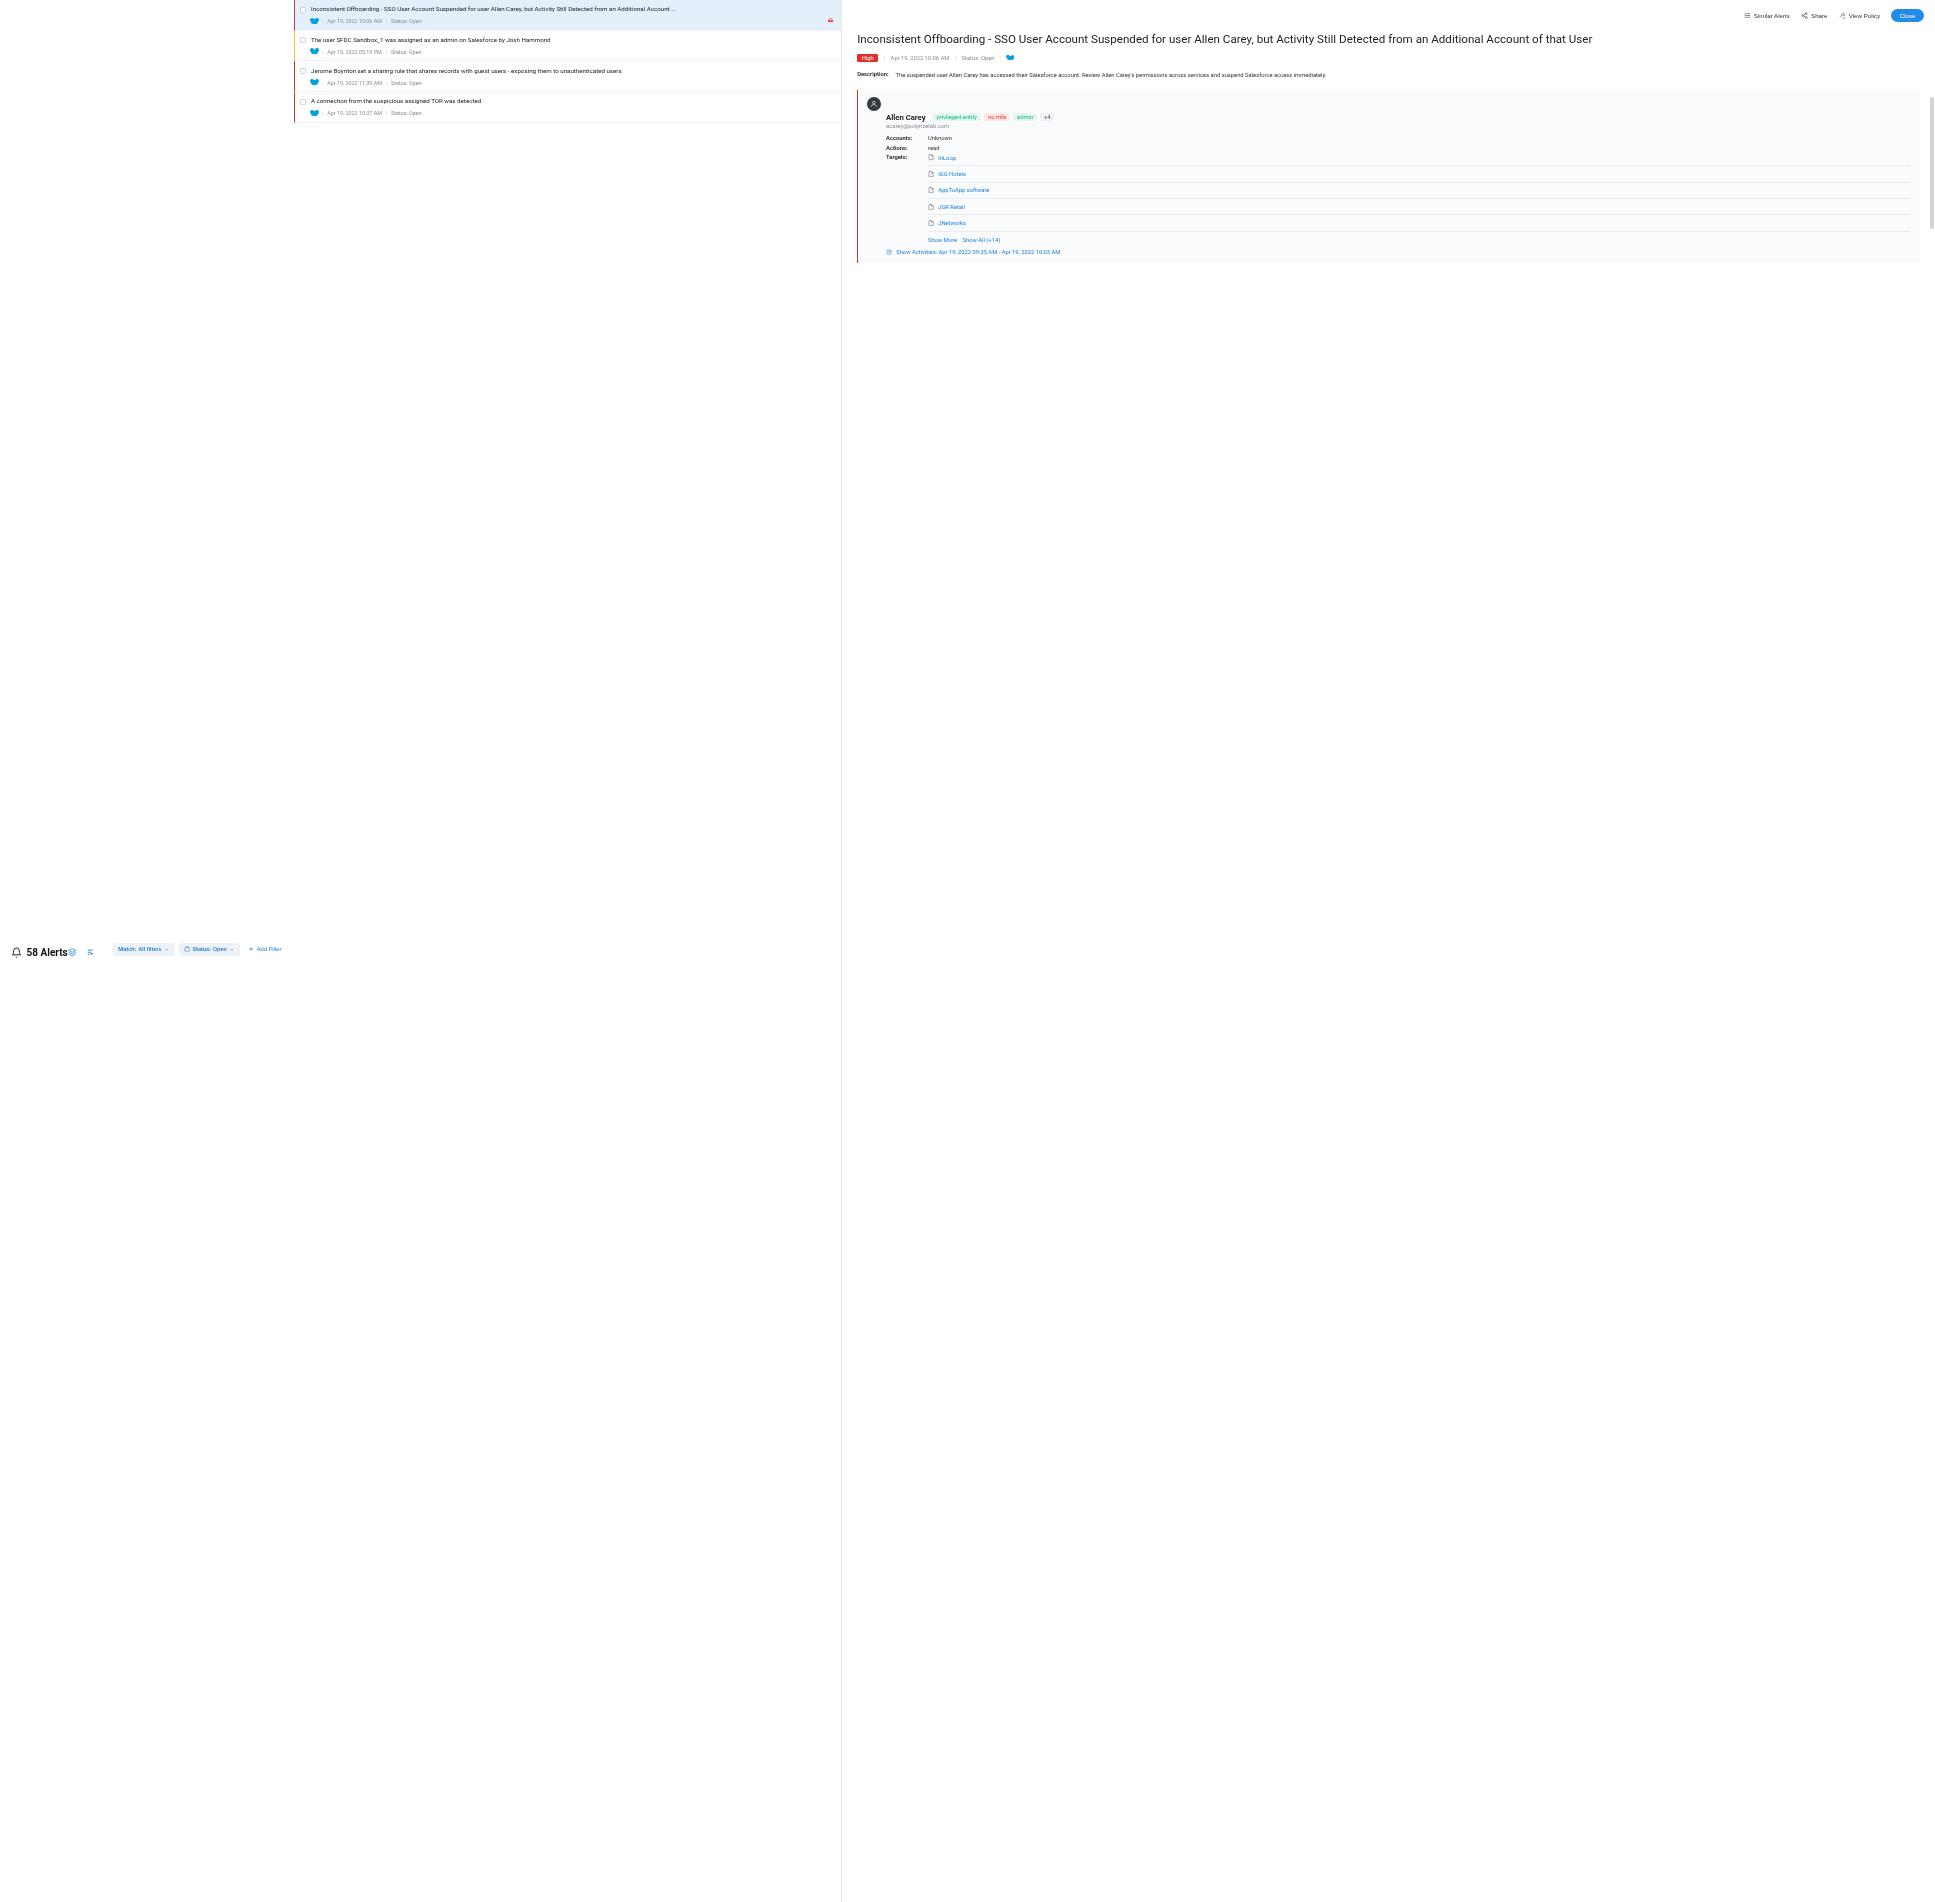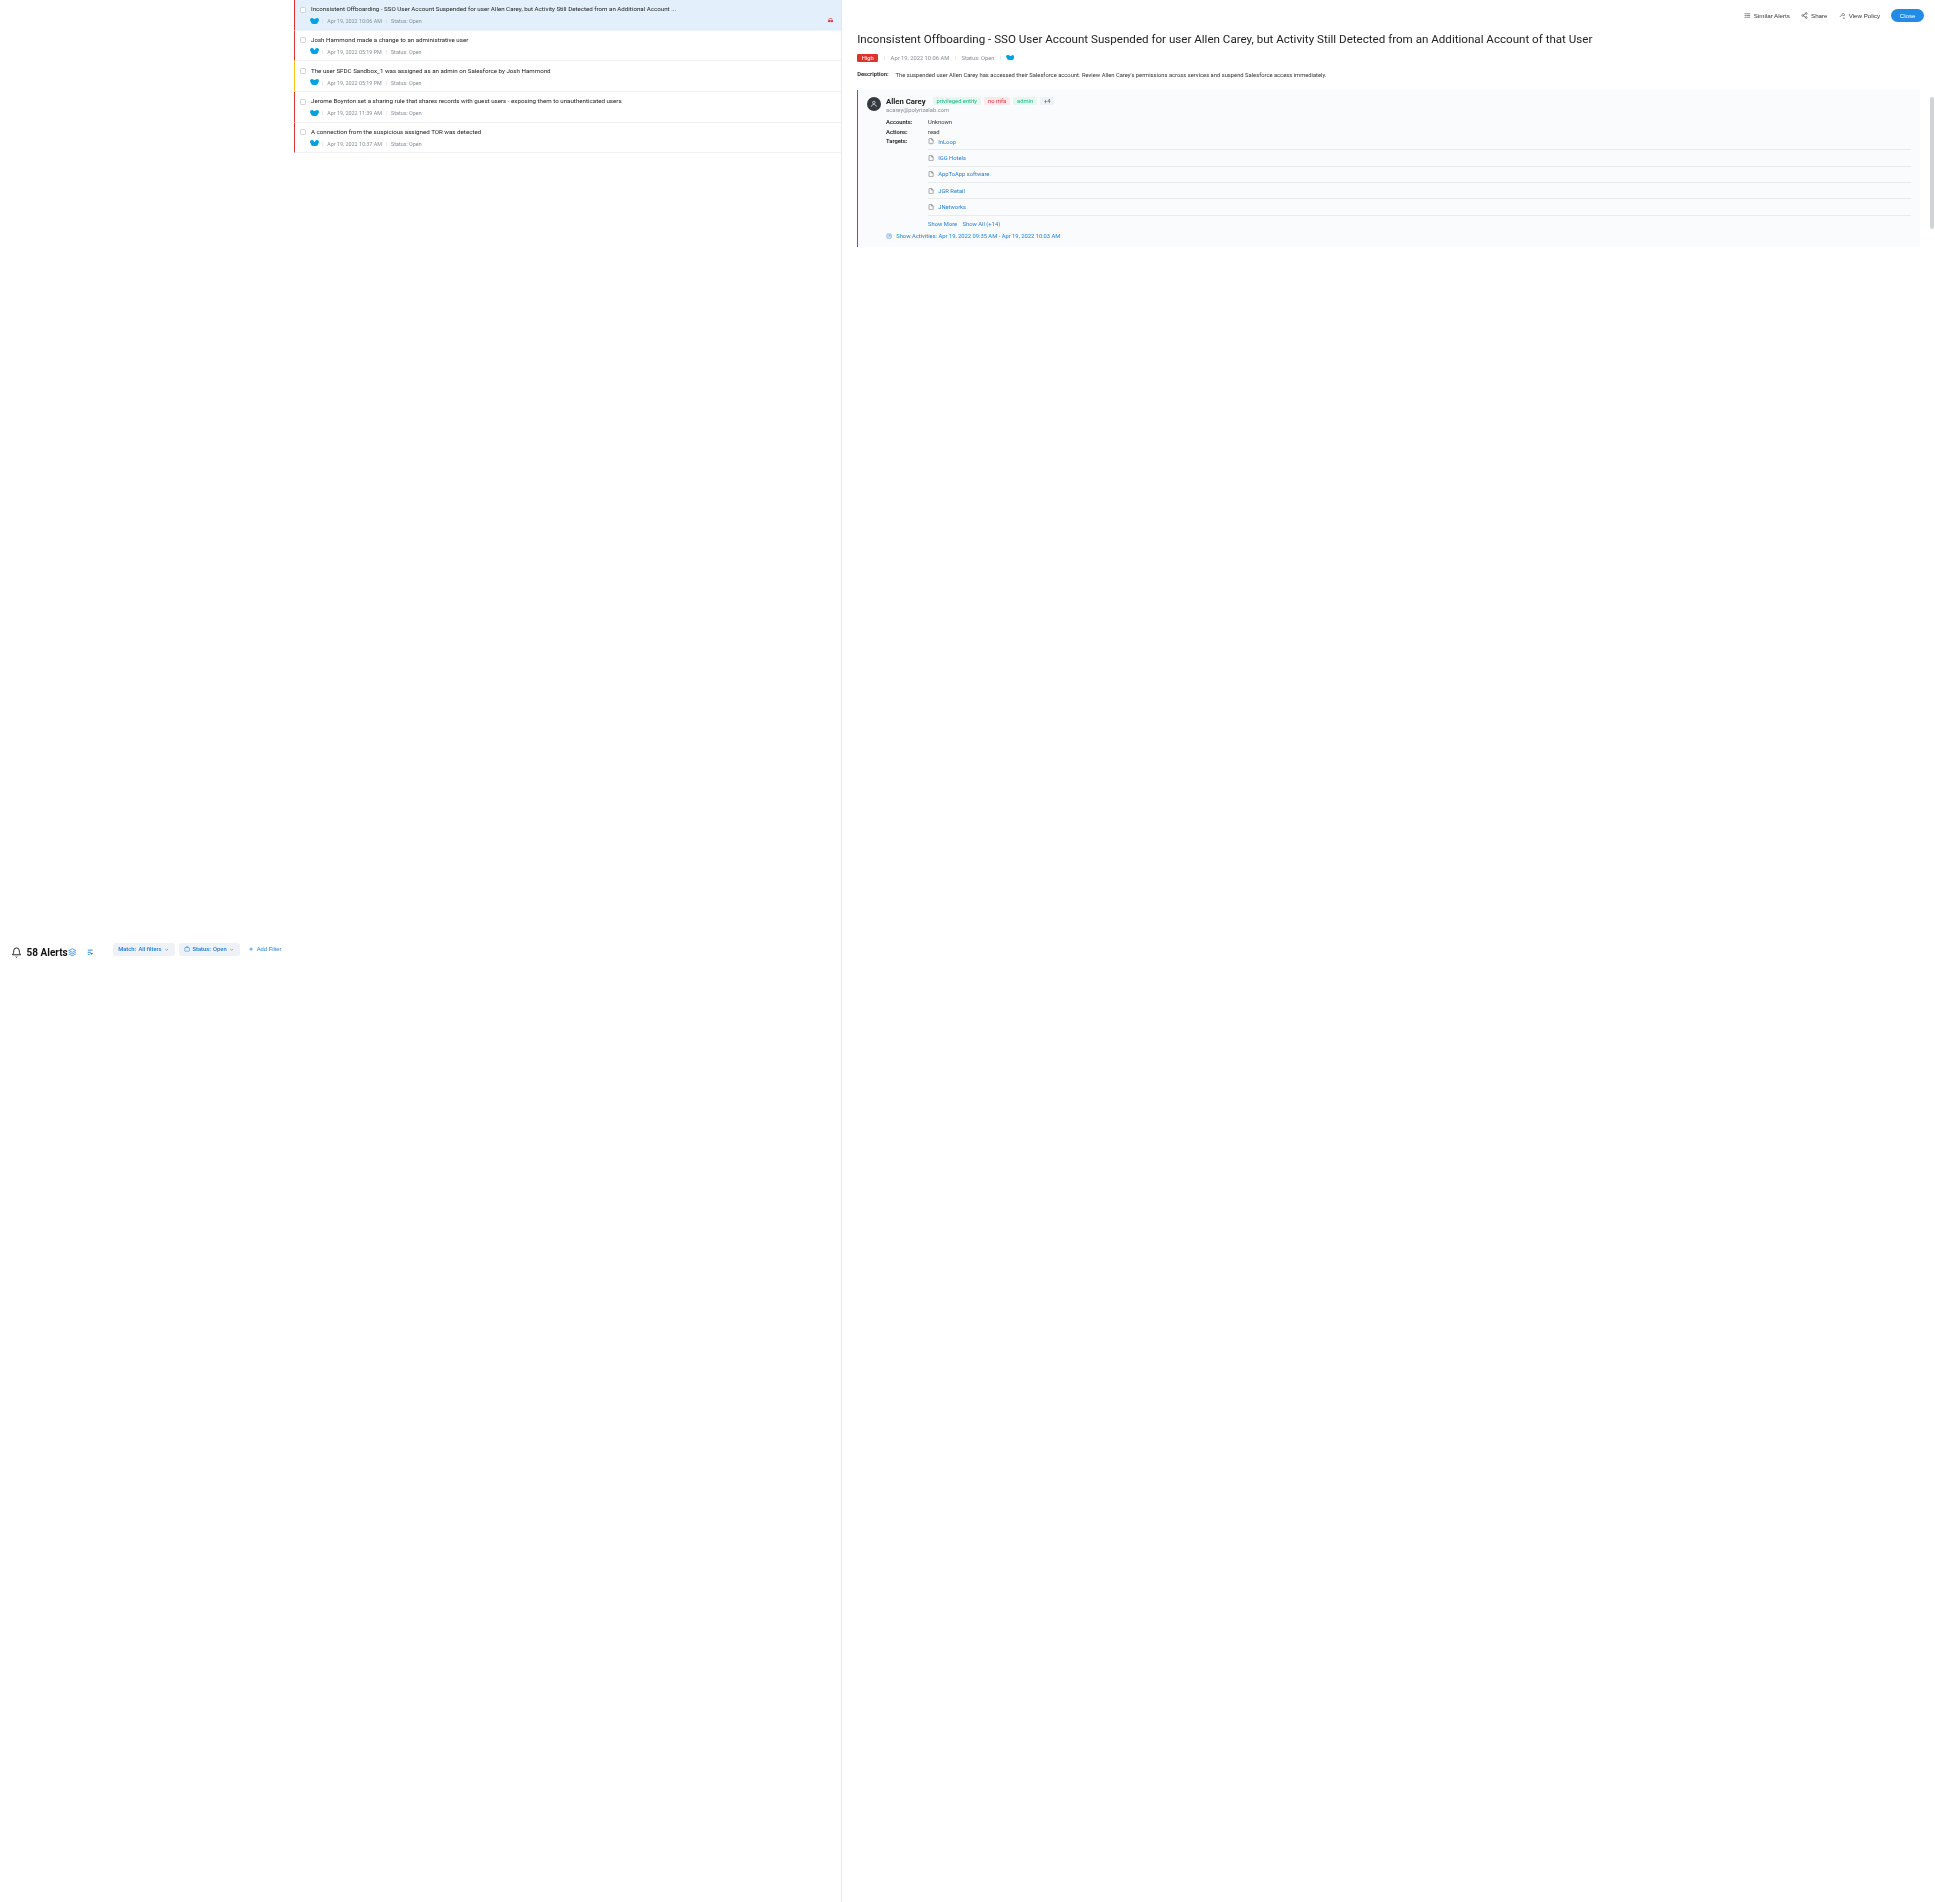--- a/index.html
+++ b/index.html
@@ -47,21 +47,21 @@
 .detail-meta { display: flex; align-items: center; gap: 5.4px; font-size: 5.8px; color: #868e96; margin-bottom: 8.5px; }
 .sev-badge { background: #e03131; color: #fff; padding: 1.2px 4.6px; font-size: 5.8px; border-radius: 1.2px; }
 .desc-row { display: flex; gap: 7px; margin-bottom: 10px; }
 .desc-label { font-size: 5.8px; font-weight: 600; color: #222; flex-shrink: 0; }
 .desc-text { font-size: 5.8px; color: #333; line-height: 1.55; }
 
 
 .entity-card { border-left: 1.5px solid #e03131; background: #fafbfc; padding: 7px 8.5px; position: relative; }
 .entity-header { display: flex; align-items: flex-start; gap: 5.4px; }
 .avatar { width: 14px; height: 14px; border-radius: 50%; background: #343a40; display: flex; align-items: center; justify-content: center; flex-shrink: 0; }
-.entity-name-row { display: flex; align-items: center; gap: 7px; flex-wrap: wrap; }
+.entity-name-row { display: flex; align-items: center; gap: 7px; flex-wrap: wrap; margin-top: 16px; }
 .entity-name { font-size: 7.7px; font-weight: 700; color: #222; }
 .tag { padding: 1.2px 3.9px; border-radius: 1.5px; font-size: 5.8px; }
 .tag.green { background: #e6f7ef; color: #12b886; }
 .tag.red { background: #ffe8e8; color: #e03131; }
 .tag.more { background: #eef2f6; color: #555; }
 .entity-email { font-size: 5.8px; color: #868e96; margin-top: 0.8px; }
 .entity-details { margin-top: 6.2px; margin-left: 19.4px; }
 .entity-detail-row { display: flex; gap: 7px; margin-bottom: 3.9px; align-items: flex-start; }
 .entity-detail-label { font-weight: 600; font-size: 5.8px; width: 35px; flex-shrink: 0; }
 .entity-detail-value { font-size: 5.8px; color: #333; }
@@ -166,33 +166,20 @@
           </div>
           <span class="binoculars">
             <svg width="7" height="7" viewBox="0 0 24 24" fill="#e03131">
               <circle cx="7" cy="14" r="4"></circle>
               <circle cx="17" cy="14" r="4"></circle>
               <rect x="10" y="12" width="4" height="3"></rect>
               <path d="M6 10l2-5h8l2 5" fill="none" stroke="#e03131" stroke-width="2"></path>
             </svg>
           </span>
         </div>
-        <div class="alert-item sev-high">
-          <div class="alert-row1">
-            <div class="alert-checkbox"></div>
-            <div class="alert-title">Josh Hammond made a change to an administrative user</div>
-          </div>
-          <div class="alert-meta-row">
-            <span class="sf-icon"></span>
-            <span class="meta-divider">|</span>
-            <span>Apr 19, 2022 05:19 PM</span>
-            <span class="meta-divider">|</span>
-            <span>Status: Open</span>
-          </div>
-        </div>
         <div class="alert-item sev-med">
           <div class="alert-row1">
             <div class="alert-checkbox"></div>
             <div class="alert-title">The user SFDC Sandbox_1 was assigned as an admin on Salesforce by Josh Hammond</div>
           </div>
           <div class="alert-meta-row">
             <span class="sf-icon"></span>
             <span class="meta-divider">|</span>
             <span>Apr 19, 2022 05:19 PM</span>
             <span class="meta-divider">|</span>

